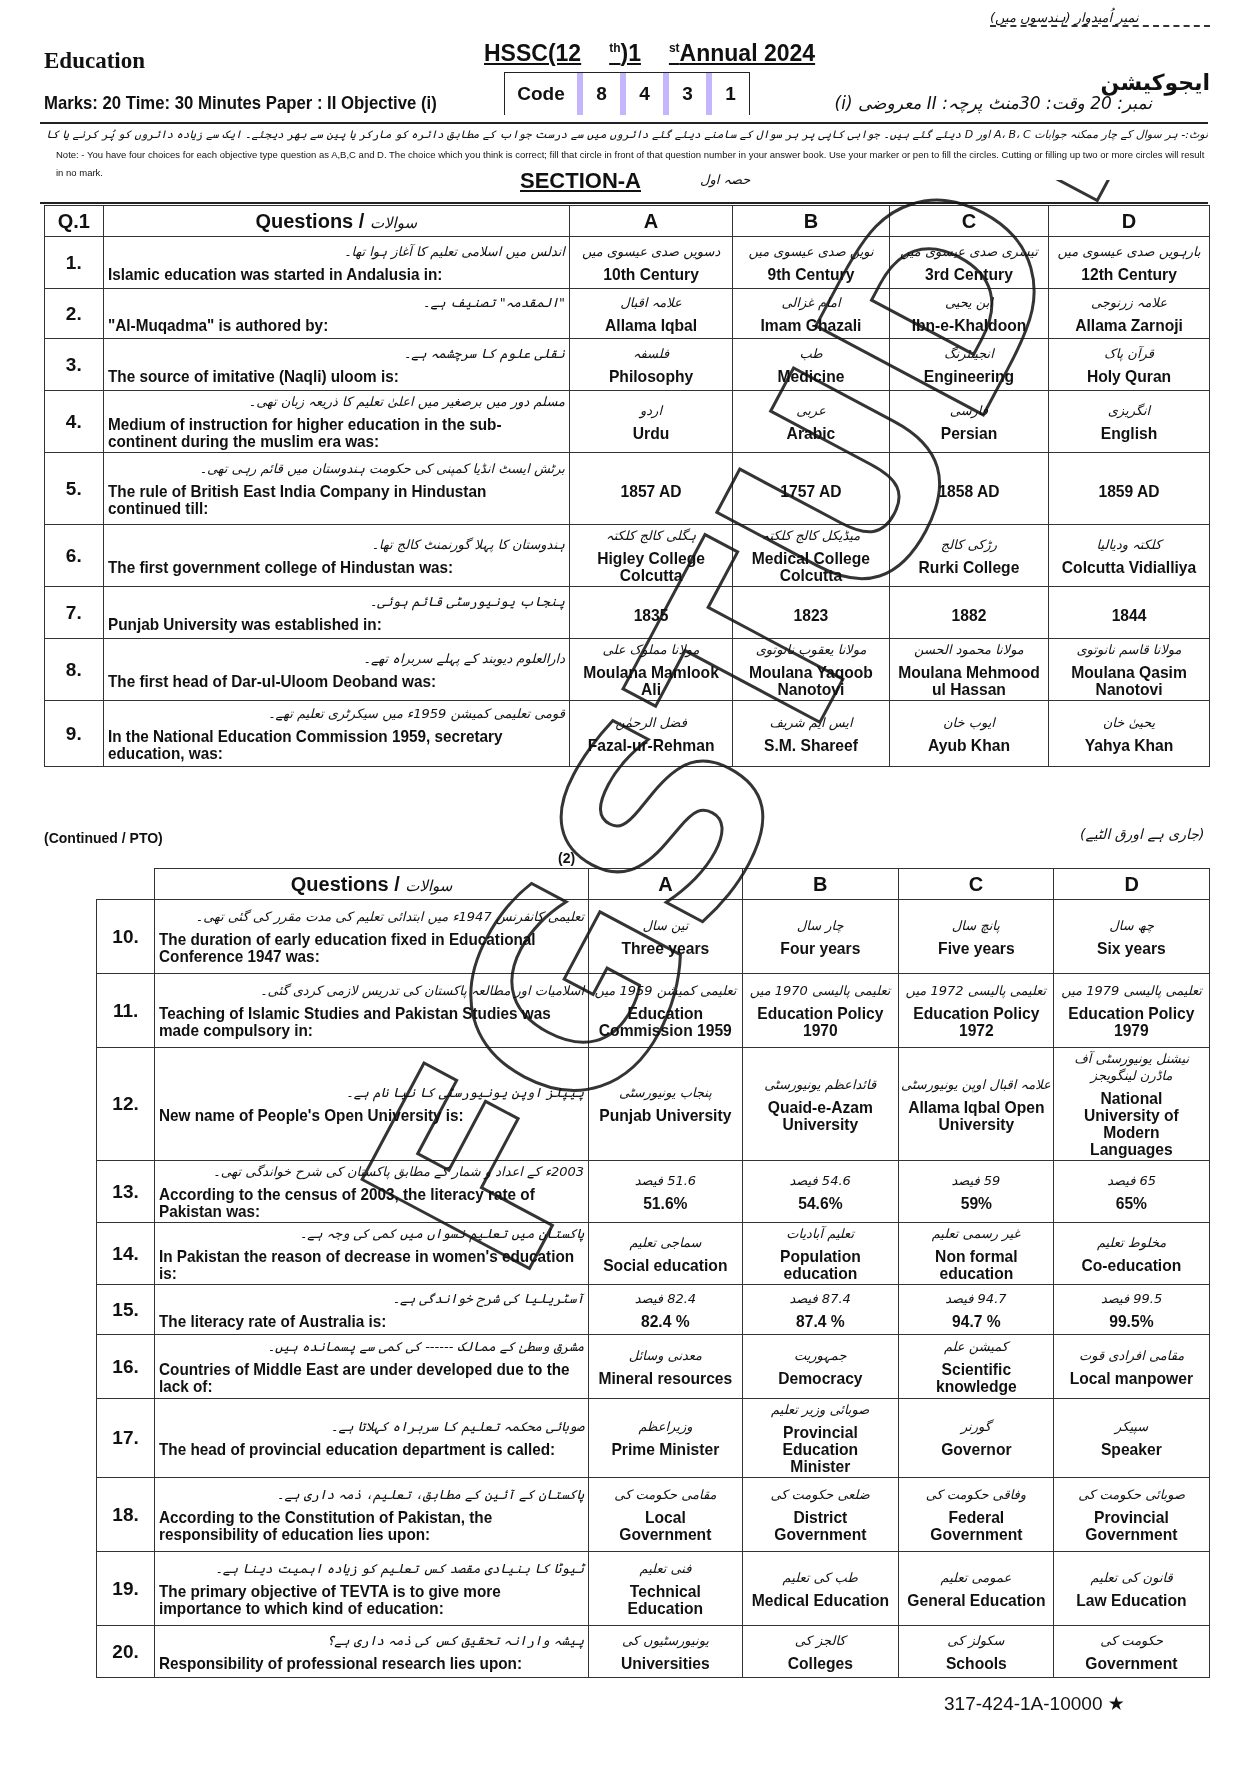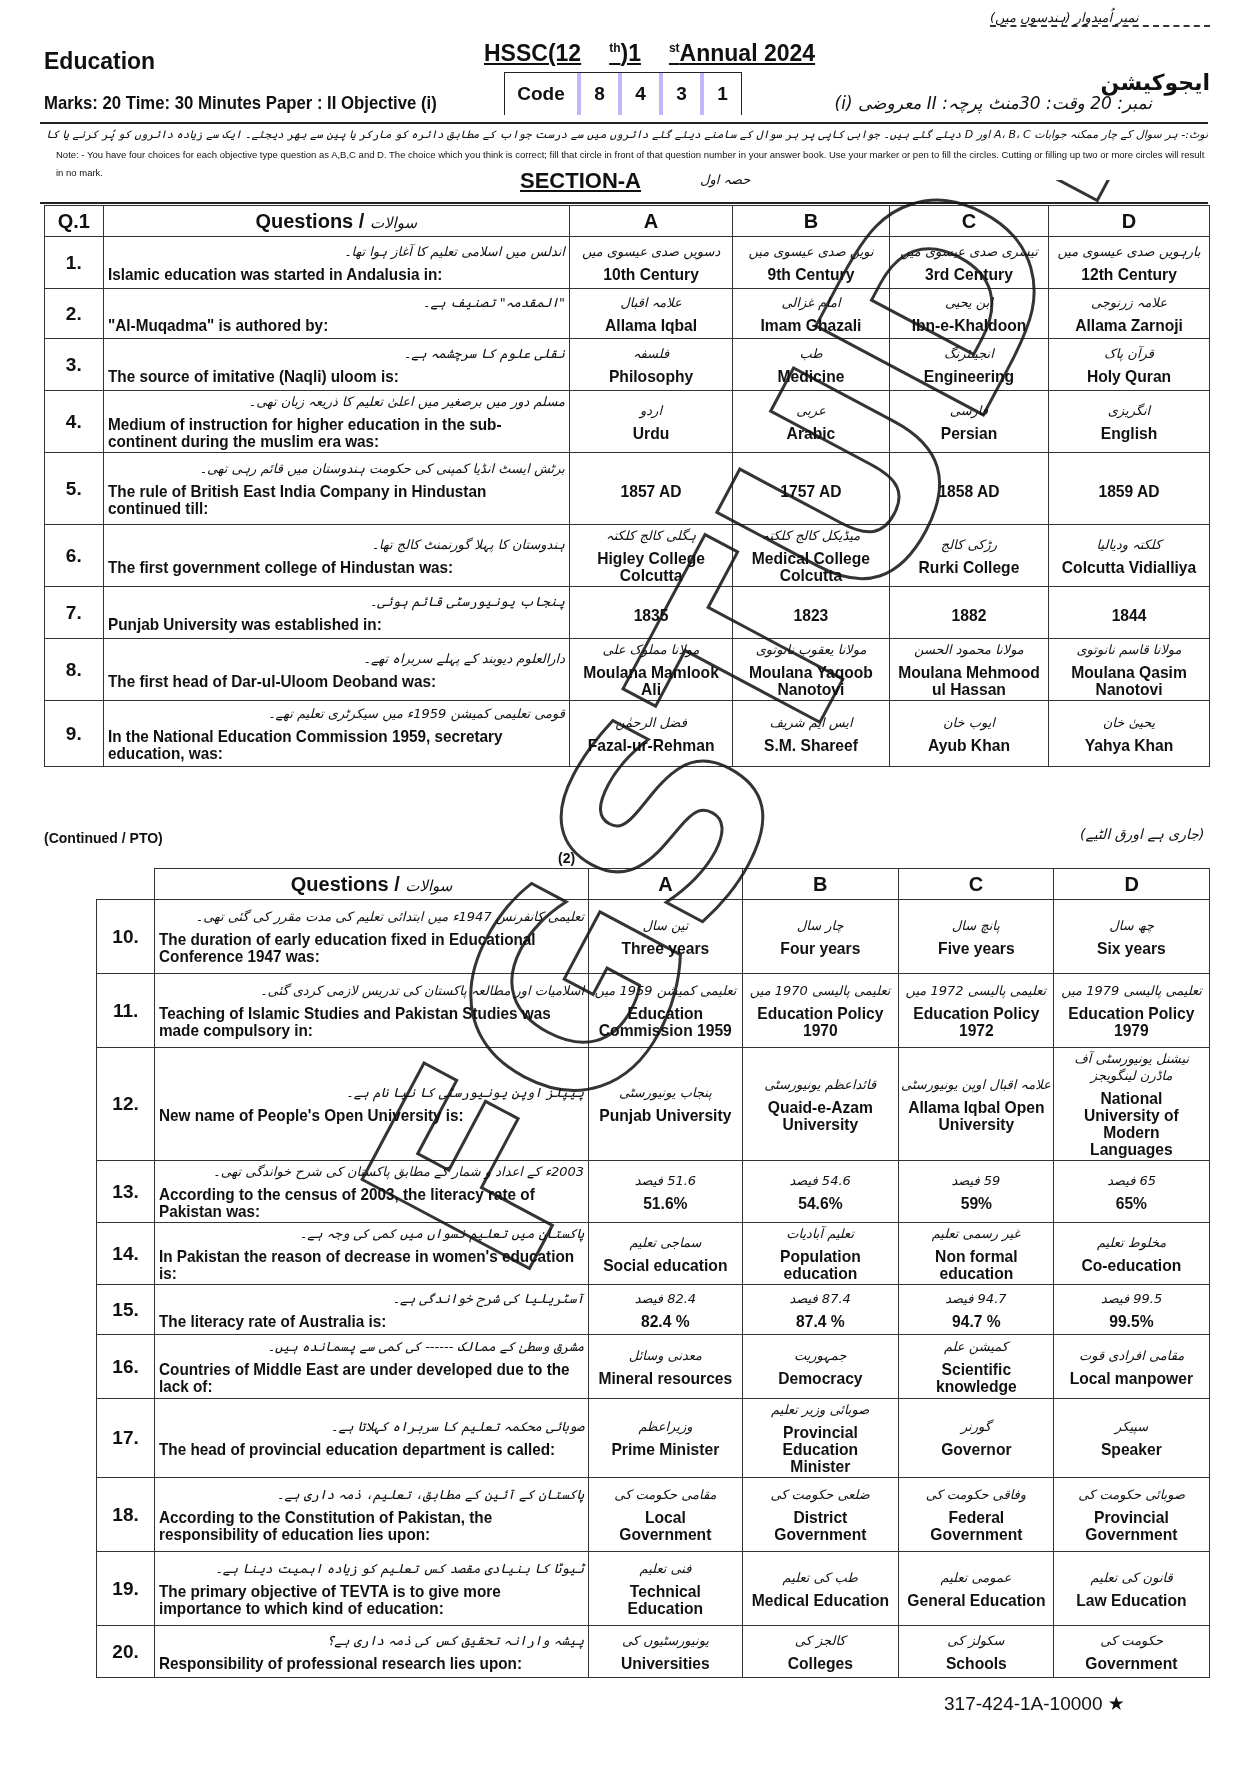--- a/index.html
+++ b/index.html
@@ -2,26 +2,26 @@
 <html><head>
 <meta charset="utf-8">
 <style>
   html, body { margin: 0; padding: 0; background: #fff; }
   body { width: 1250px; height: 1768px; position: relative; overflow: hidden; color: #111;
          font-family: "Liberation Sans", "DejaVu Sans", sans-serif; }
   .abs { position: absolute; }
   .urdu { font-family: "DejaVu Sans", sans-serif; direction: rtl; font-style: italic; }
 
   
-  #subject { left: 44px; top: 48px; font-size: 23px; font-weight: bold; }
+  #subject { left: 44px; top: 48px; font-size: 23px; font-weight: bold; font-family: Liberation Serif, serif; }
   #exam-title { left: 484px; top: 40px; font-size: 23px; font-weight: bold; text-decoration: underline; }
   #exam-title sup { font-size: 12px; padding-left: 28px; }
   #meta-line { left: 44px; top: 92px; font-size: 19px; font-weight: bold; transform: scaleX(0.88); transform-origin: left; white-space: nowrap; }
   #code-box { left: 504px; top: 72px; height: 42px; display: flex; border: 1px solid #222; border-bottom: none; }
-  #code-box div { border-right: 4px solid #c4b5fd; display: flex; align-items: center; justify-content: center; font-weight: bold; font-size: 19px; }
+  #code-box div { border-right: 6px solid #c4b5fd; display: flex; align-items: center; justify-content: center; font-weight: bold; font-size: 19px; }
   #code-box .lbl { width: 72px; }
   #code-box .dig { width: 37px; }
   #code-box div:last-child { border-right: none; }
   #urdu-meta { left: 752px; top: 80px; font-size: 17px; width: 400px; white-space: nowrap; margin-top: 13px; }
   #urdu-subject { right: 40px; top: 70px; font-size: 22px; font-weight: bold; font-style: normal; }
   #roll-label { right: 40px; top: 10px; font-size: 13px; width: 220px; text-align: left; border-bottom: 2px dashed #333; }
   .hr { position: absolute; background: #222; height: 1.5px; }
   #note-urdu { left: 48px; top: 128px; width: 1160px; font-size: 11px; white-space: nowrap; overflow: hidden; }
   #note-en { left: 56px; top: 146px; width: 1150px; font-size: 9.5px; line-height: 18px; }
   #section-title { left: 520px; top: 168px; font-size: 22px; font-weight: 900; text-decoration: underline; }

